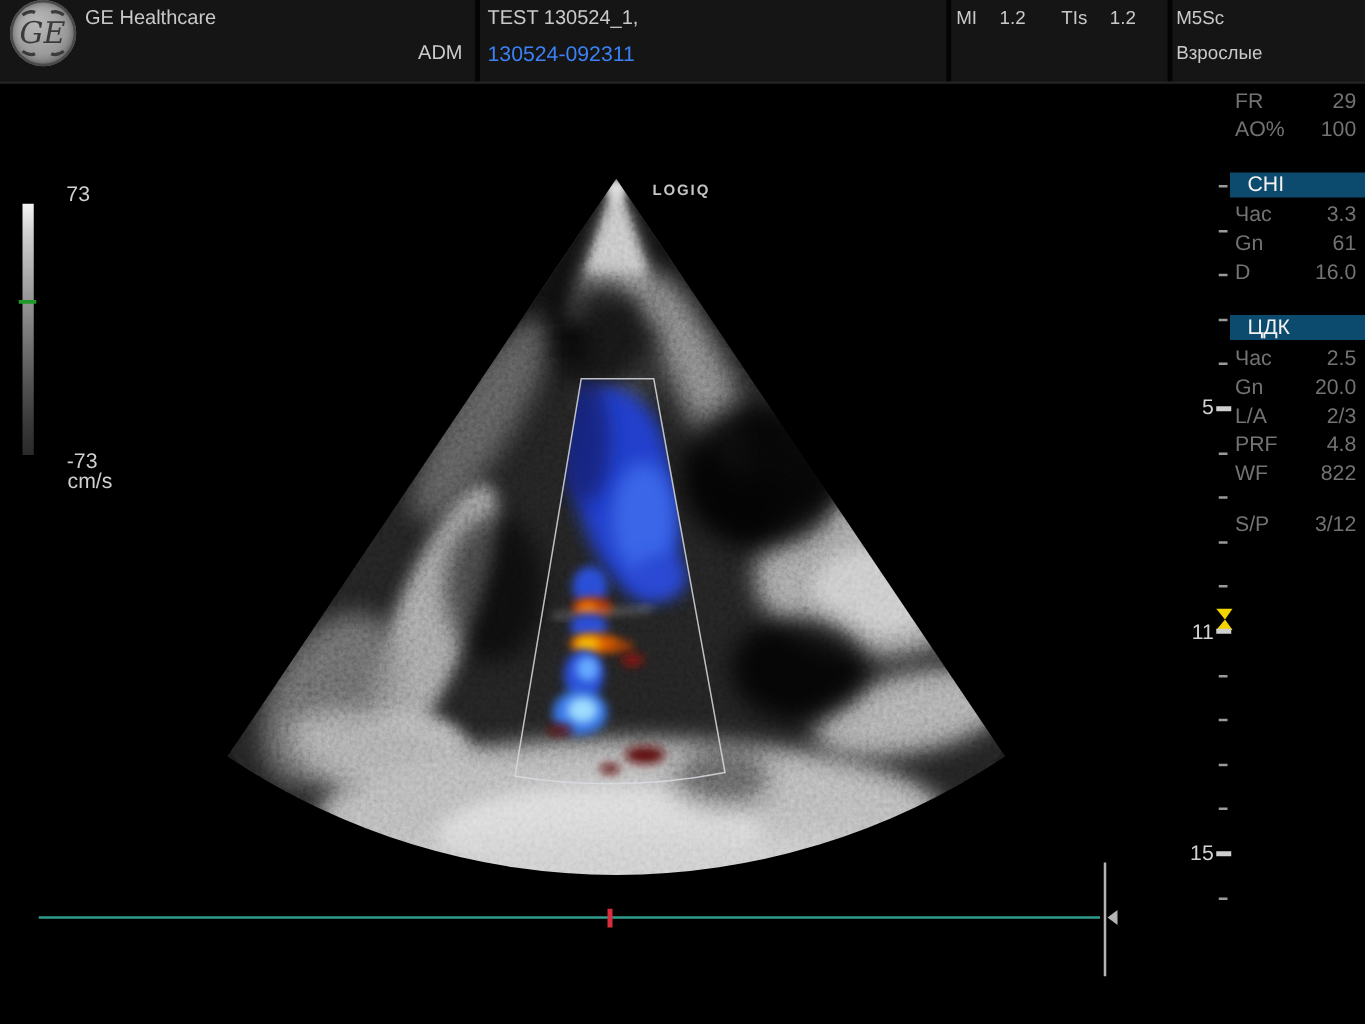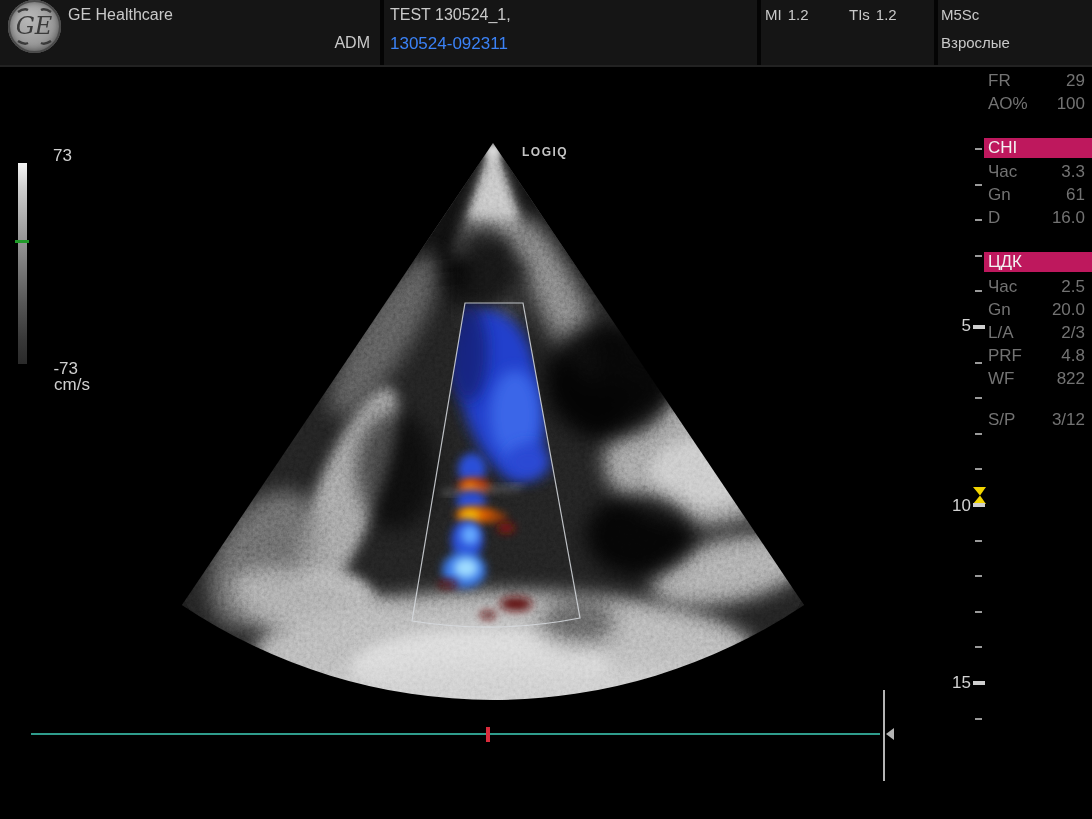--- a/index.html
+++ b/index.html
@@ -15,35 +15,35 @@
   #ge-logo svg{position:absolute;left:0;top:0;}
   .brand{position:absolute;left:68px;top:6px;font-size:16px;color:#c9c9c9;}
   .datetime{position:absolute;left:68px;top:31px;font-size:21px;color:#d6d6d6;letter-spacing:.5px;}
   .operator{position:absolute;left:318px;top:34px;width:52px;text-align:right;font-size:16px;color:#c9c9c9;}
   .pt-name{position:absolute;left:390px;top:6px;font-size:16px;color:#c9c9c9;}
   .pt-id{position:absolute;left:390px;top:34px;font-size:17px;color:#3b82f6;}
   .mi{position:absolute;left:765px;top:6px;font-size:15px;color:#c9c9c9;}
   .tis{position:absolute;left:849px;top:6px;font-size:15px;color:#c9c9c9;}
   .probe{position:absolute;left:941px;top:6px;font-size:15px;color:#c9c9c9;}
   .preset{position:absolute;left:941px;top:34px;font-size:15px;color:#c9c9c9;}
-  .lv{margin-left:6px;}
+  .lv{margin-left:18px;}
   
   #cb-max{position:absolute;left:30px;top:146px;width:42px;text-align:right;font-size:17px;color:#cfcfcf;}
   #cb-gray{position:absolute;left:18px;top:163px;width:9px;height:201px;
            background:linear-gradient(#f4f4f4 0%,#cfcfcf 12%,#a8a8a8 30%,#7e7e7e 50%,#565656 70%,#383838 88%,#2a2a2a 100%);}
   #cb-green{position:absolute;left:15px;top:240px;width:14px;height:3px;background:#1f9a28;}
   #cb-color{position:absolute;left:27px;top:163px;width:23px;height:198px;
             background:linear-gradient(#f6f2c8 0%,#ffdf00 5%,#ffae00 14%,#e06800 26%,#a83000 36%,#641400 44%,#1c0600 49%,#000 50%,#060c28 52%,#18297a 60%,#2а50c8 70%,#2a50c8 70%,#3f78e0 80%,#64c0ee 91%,#aef2fa 100%);}
   #cb-min{position:absolute;left:36px;top:359px;width:42px;text-align:right;font-size:17px;color:#cfcfcf;}
   #cb-unit{position:absolute;left:54px;top:375px;font-size:17px;color:#cfcfcf;}
   
   .prow{position:absolute;left:988px;width:97px;height:22px;display:flex;justify-content:space-between;
         font-size:17px;color:#737373;line-height:22px;white-space:nowrap;}
-  .phead{position:absolute;left:984px;width:108px;height:20px;background:#be185d;color:#f2f2f2;
-         font-size:17px;line-height:20px;padding-left:4px;box-sizing:border-box;}
+  .phead{position:absolute;left:984px;width:108px;height:20px;background:#0c4a6e;color:#f2f2f2;
+         font-size:17px;line-height:20px;padding-left:14px;box-sizing:border-box;}
   
   .tick{position:absolute;background:#9a9a9a;}
   .tick.major{background:#cfcfcf;}
   .rlabel{position:absolute;left:936px;width:35px;text-align:right;font-size:17px;color:#d2d2d2;}
   
   #timeline{position:absolute;left:31px;top:733px;width:849px;height:2px;background:#2f9c8c;}
   #cine-marker{position:absolute;left:486px;top:727px;width:4px;height:15px;background:#d92c3c;}
   #frame-line{position:absolute;left:883px;top:690px;width:2px;height:91px;background:#b4b4b4;}
   #frame-arrow{position:absolute;left:886px;top:728px;width:0;height:0;
                border-top:6px solid transparent;border-bottom:6px solid transparent;border-right:8px solid #b4b4b4;}
@@ -249,21 +249,21 @@
       <div class="tick" style="left: 975px; top: 468.4px; width: 7px; height: 2px;"></div>
       <div class="tick major" style="left: 973px; top: 503px; width: 12px; height: 4px;"></div>
       <div class="tick" style="left: 975px; top: 539.6px; width: 7px; height: 2px;"></div>
       <div class="tick" style="left: 975px; top: 575.2px; width: 7px; height: 2px;"></div>
       <div class="tick" style="left: 975px; top: 610.8px; width: 7px; height: 2px;"></div>
       <div class="tick" style="left: 975px; top: 646.4px; width: 7px; height: 2px;"></div>
       <div class="tick major" style="left: 973px; top: 681px; width: 12px; height: 4px;"></div>
       <div class="tick" style="left: 975px; top: 717.6px; width: 7px; height: 2px;"></div>
     </div>
   <div class="rlabel" style="top:316px">5</div>
-  <div class="rlabel" style="top:496px">10</div>
+  <div class="rlabel" style="top:496px">11</div>
   <div class="rlabel" style="top:673px">15</div>
 
   <div id="timeline"></div>
   <div id="cine-marker"></div>
   <div id="frame-line"></div>
   <div id="frame-arrow"></div>
 
 </div>
 
 </body></html>

